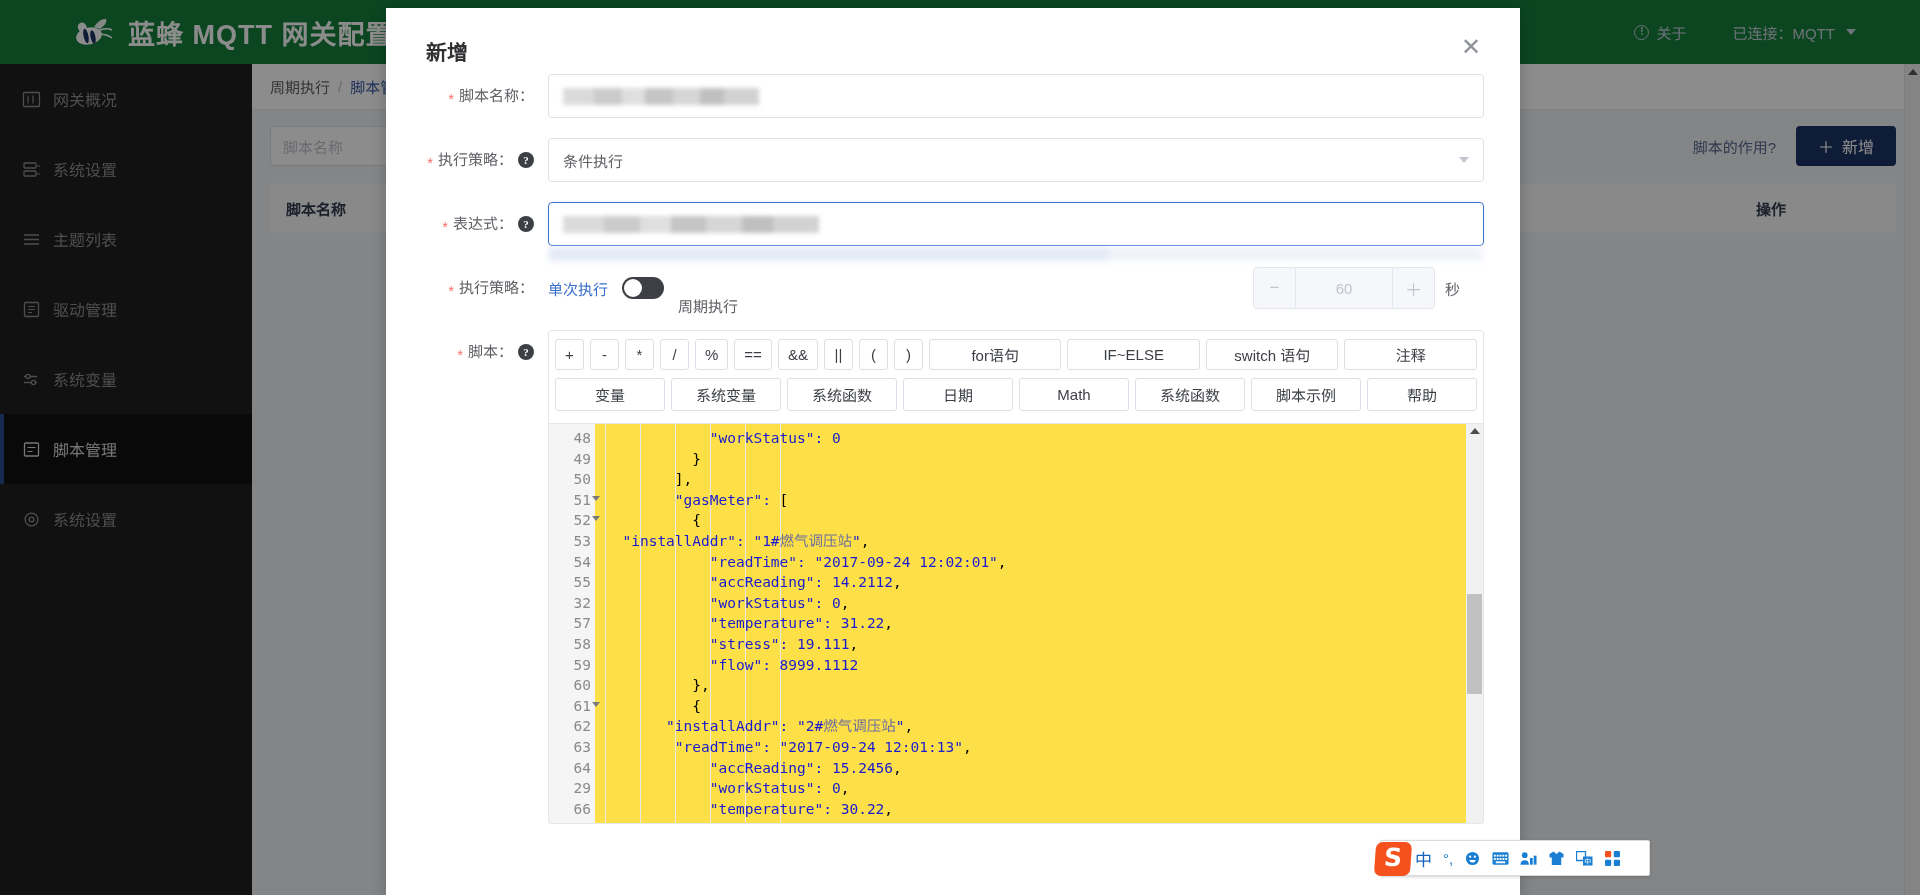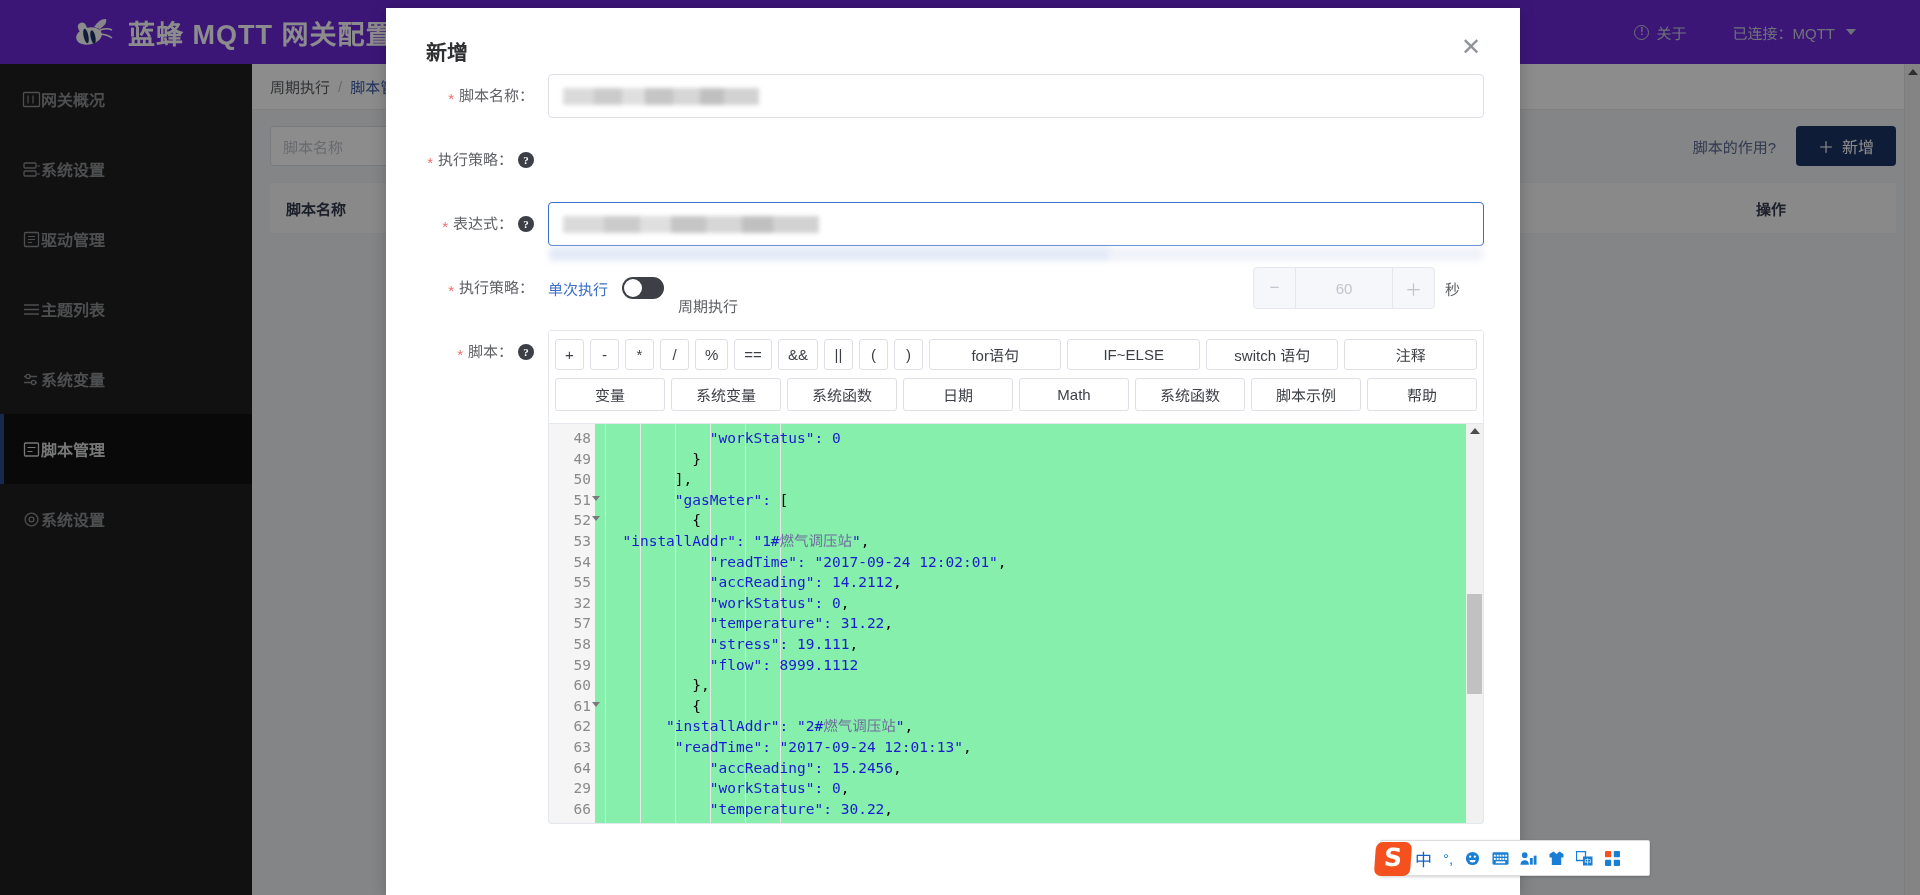--- a/index.html
+++ b/index.html
@@ -11,21 +11,21 @@
     font-family: "Liberation Sans", "DejaVu Sans", sans-serif;
     background: #f0f2f5;
   }
   #root { position: relative; width: 1920px; height: 895px; overflow: hidden; }
 
   
   .app { position: absolute; inset: 0; }
 
   .topbar {
     position: absolute; top: 0; left: 0; right: 0; height: 64px;
-    background: #6d28d9;
+    background: #15803d;
     display: flex; align-items: center;
   }
   .brand { display: flex; align-items: center; padding-left: 72px; gap: 10px; }
   .bee-icon { width: 46px; height: 34px; position: relative; flex: none; }
   .brand-title {
     color: #ffffff; font-size: 27px; font-weight: bold; letter-spacing: 1px;
     white-space: nowrap;
   }
   .topbar-right {
     margin-left: auto; display: flex; align-items: center; gap: 46px; padding-right: 64px;
@@ -43,22 +43,22 @@
     width: 0; height: 0; border-left: 5px solid transparent; border-right: 5px solid transparent;
     border-top: 6px solid #c9cfdd; margin-left: 4px;
   }
 
   
   .sidebar {
     position: absolute; top: 64px; left: 0; width: 252px; bottom: 0;
     background: #1f1f1f;
   }
   .side-item {
-    height: 70px; display: flex; align-items: center; gap: 0;
-    padding-left: 22px; color: #8d8f92; font-size: 16px; cursor: pointer; font-weight: bold;
+    height: 70px; display: flex; align-items: center; gap: 12px;
+    padding-left: 22px; color: #8d8f92; font-size: 16px; cursor: pointer;
   }
   .side-item .s-ico {
     width: 19px; height: 19px; display: inline-flex; align-items: center; justify-content: center;
     flex: none;
   }
   .side-item.active { background: #111111; color: #d8d9da; border-left: 4px solid #2b4b8f; padding-left: 18px; }
 
   
   .content {
     position: absolute; top: 64px; left: 252px; right: 0; bottom: 0;
@@ -203,21 +203,21 @@
     border: 1px solid #dcdfe6; border-radius: 3px; background: #fff;
     height: 31px; min-width: 29px; padding: 0 9px;
     display: flex; align-items: center; justify-content: center;
     font-size: 15px; color: #3c3f45; cursor: pointer; white-space: nowrap;
     font-family: "Liberation Sans", sans-serif;
   }
   .tbtn.wide2 { flex: 1; }
   .tbar-row.r2 .tbtn { flex: 1; height: 33px; font-size: 15px; }
 
   .code-area {
-    position: relative; height: 400px; background: #86efac; overflow: hidden;
+    position: relative; height: 400px; background: #fde047; overflow: hidden;
     border-top: 1px solid #e4e7ed;
     font-family: "DejaVu Sans Mono", "Liberation Mono", monospace;
     font-size: 14.5px; line-height: 20.6px;
   }
   .gutter {
     position: absolute; left: 0; top: 0; bottom: 0; width: 46px; background: #f5f5f5;
     text-align: right; padding: 4px 4px 0 0; color: #8a8a8a;
   }
   .gline { height: 20.6px; position: relative; }
   .fold {
@@ -317,33 +317,33 @@
               <rect x="2" y="3" width="12" height="5" rx="1" fill="none" stroke="#8d8f92" stroke-width="1.3"></rect>
               <rect x="2" y="11" width="12" height="5" rx="1" fill="none" stroke="#8d8f92" stroke-width="1.3"></rect>
               <path d="M15 6h3M15 14h3" stroke="#8d8f92" stroke-width="1.2"></path>
             </svg>
         </span>
         <span>系统设置</span>
       </div>
       <div class="side-item">
         <span class="s-ico">
           <svg width="19" height="19" viewBox="0 0 19 19">
+              <path d="M2 5h15M2 9.5h15M2 14h15" stroke="#8d8f92" stroke-width="1.4"></path>
+            </svg>
+        </span>
+        <span>主题列表</span>
+      </div>
+      <div class="side-item">
+        <span class="s-ico">
+          <svg width="19" height="19" viewBox="0 0 19 19">
               <rect x="2.5" y="2.5" width="14" height="14" rx="1" fill="none" stroke="#8d8f92" stroke-width="1.3"></rect>
               <path d="M6 6.5h7M6 9.5h7M6 12.5h4" stroke="#8d8f92" stroke-width="1.1"></path>
             </svg>
         </span>
         <span>驱动管理</span>
-      </div>
-      <div class="side-item">
-        <span class="s-ico">
-          <svg width="19" height="19" viewBox="0 0 19 19">
-              <path d="M2 5h15M2 9.5h15M2 14h15" stroke="#8d8f92" stroke-width="1.4"></path>
-            </svg>
-        </span>
-        <span>主题列表</span>
       </div>
       <div class="side-item">
         <span class="s-ico">
           <svg width="19" height="19" viewBox="0 0 19 19">
               <path d="M2 6.5h13M2 12.5h13" stroke="#8d8f92" stroke-width="1.3"></path>
               <circle cx="6" cy="6.5" r="2.1" fill="#1f1f1f" stroke="#8d8f92" stroke-width="1.3"></circle>
               <circle cx="11.5" cy="12.5" r="2.1" fill="#1f1f1f" stroke="#8d8f92" stroke-width="1.3"></circle>
             </svg>
         </span>
         <span>系统变量</span>
@@ -417,20 +417,26 @@
             <span class="redact" style="width:196px"></span>
           </div>
         </div>
       </div>
 
       <div class="frow">
         <div class="flabel">
           <span class="req-star">*</span>
           <span>执行策略：</span>
           <span class="help-ico">?</span>
+        </div>
+        <div class="fctl">
+          <div class="inp">
+            <span>条件执行</span>
+            <span class="caret-sel"></span>
+          </div>
         </div>
       </div>
 
       <div class="frow">
         <div class="flabel">
           <span class="req-star">*</span>
           <span>表达式：</span>
           <span class="help-ico">?</span>
         </div>
         <div class="fctl">

